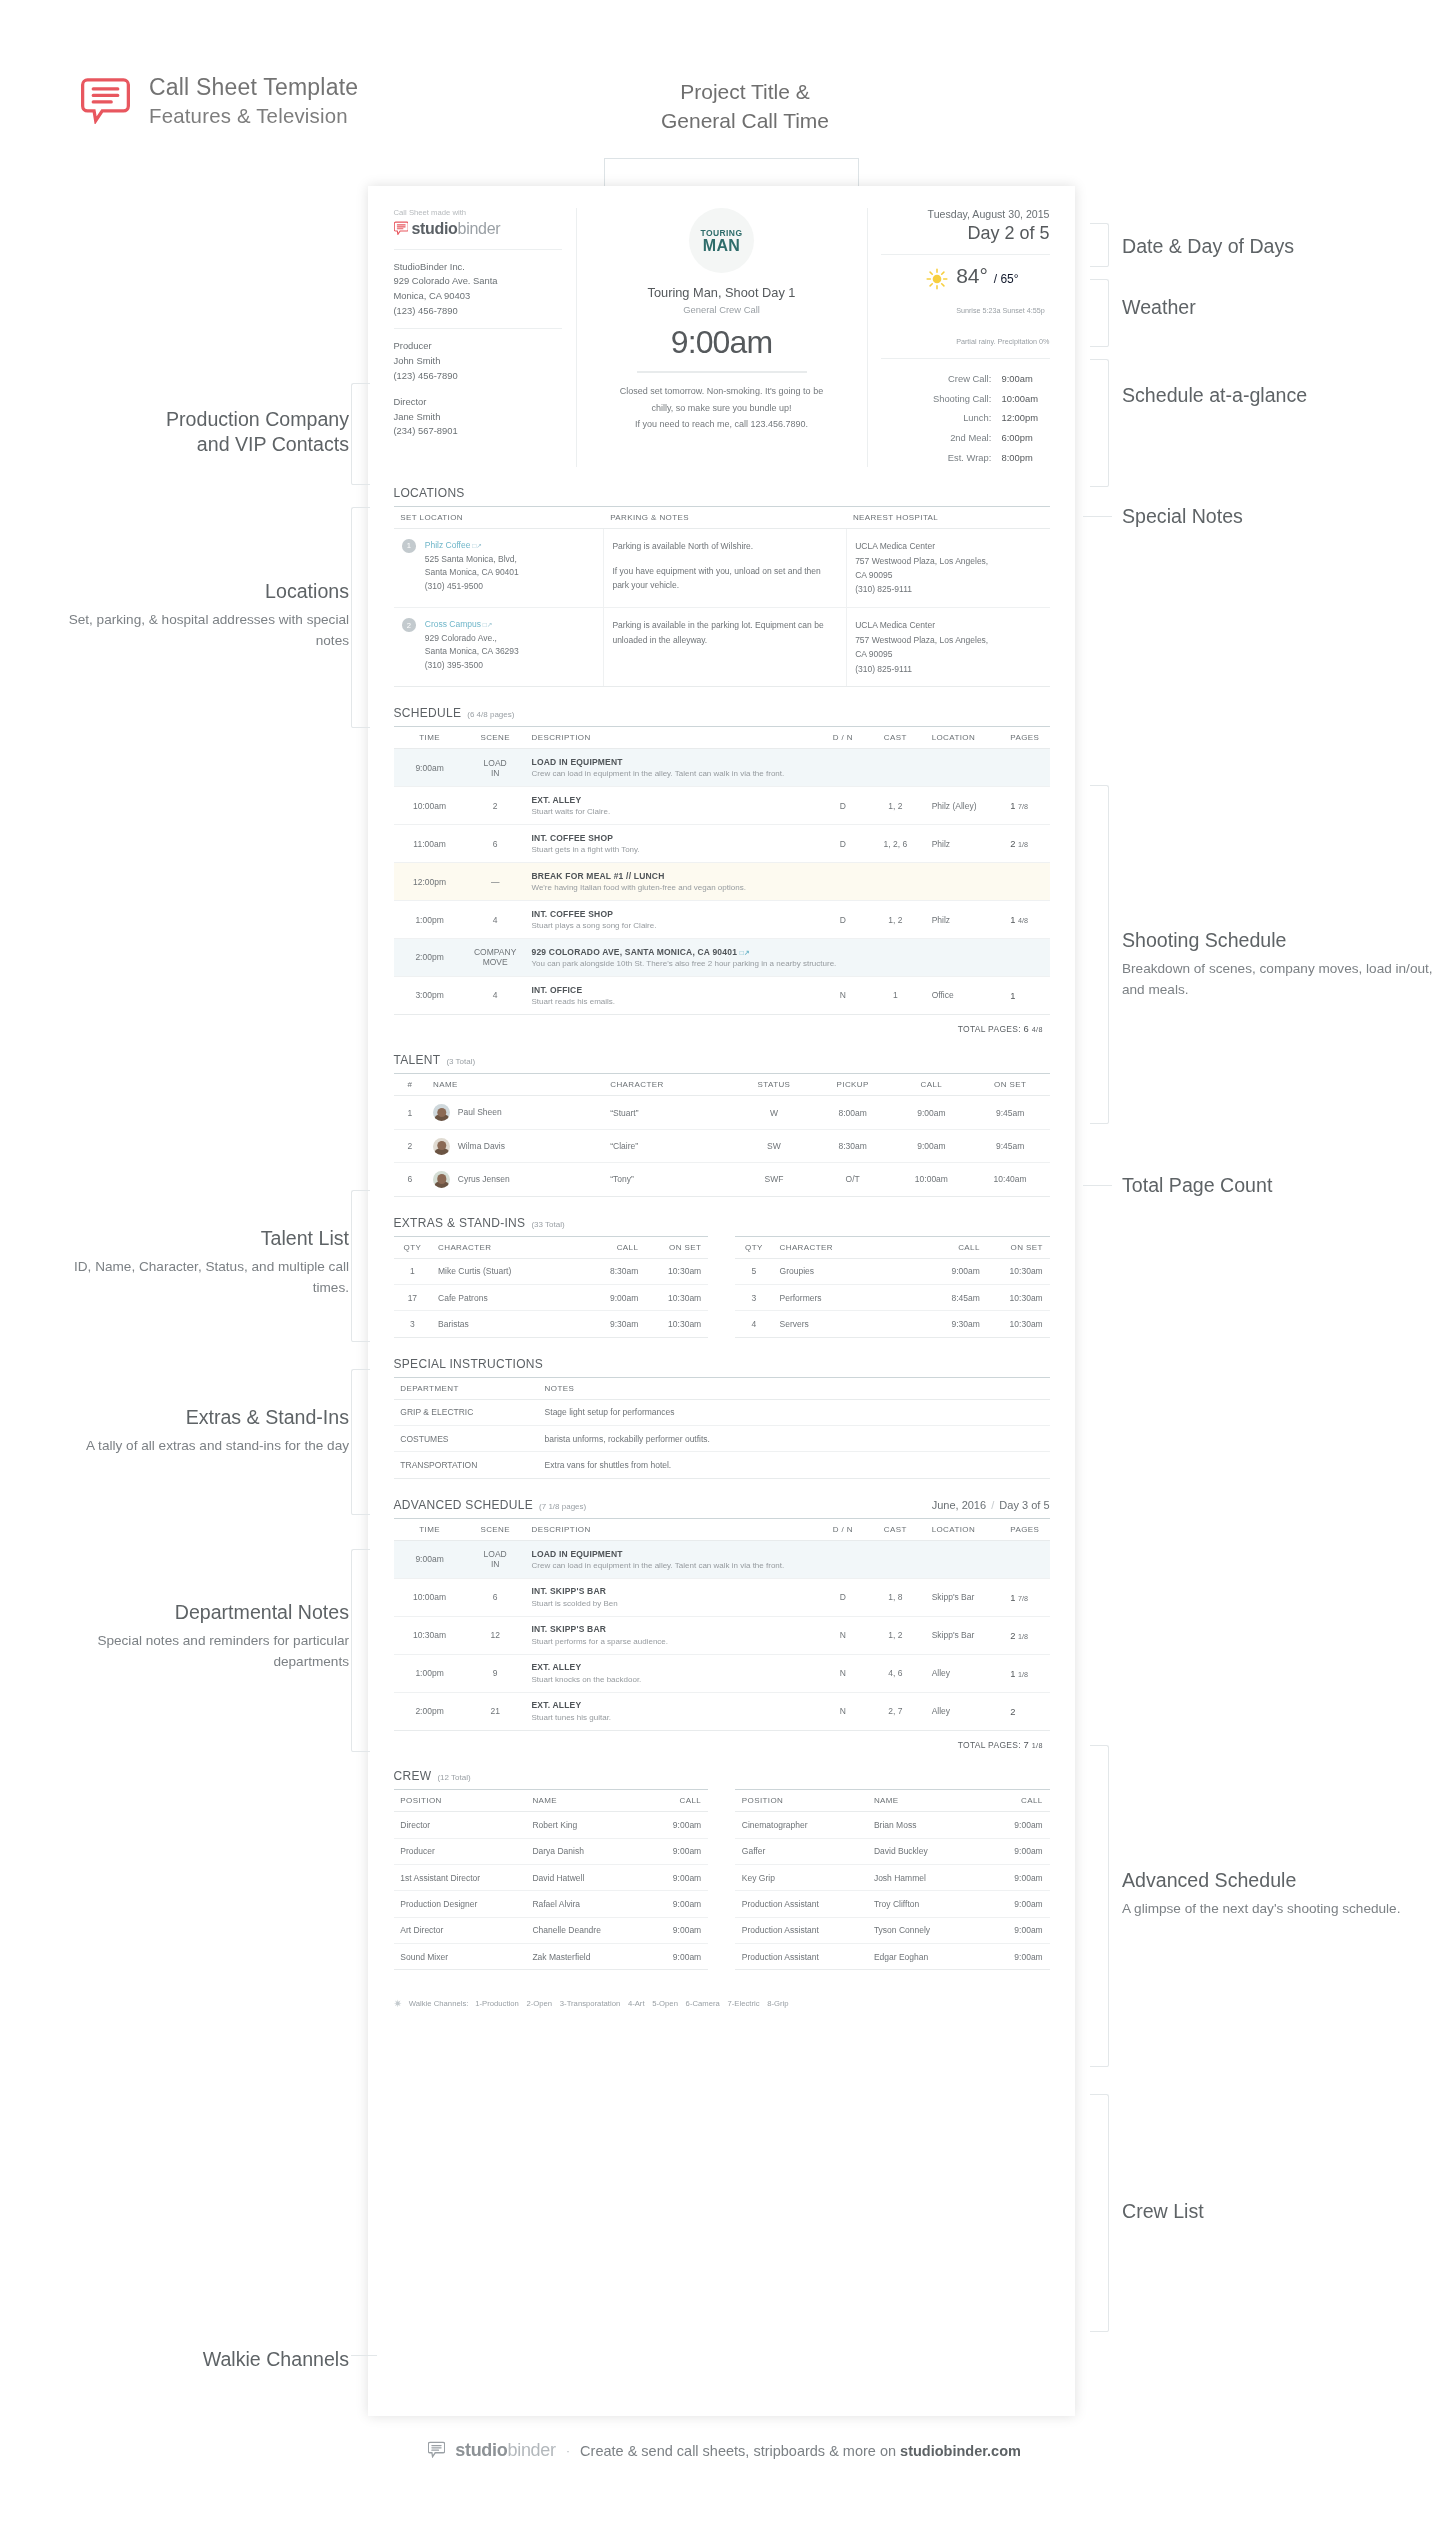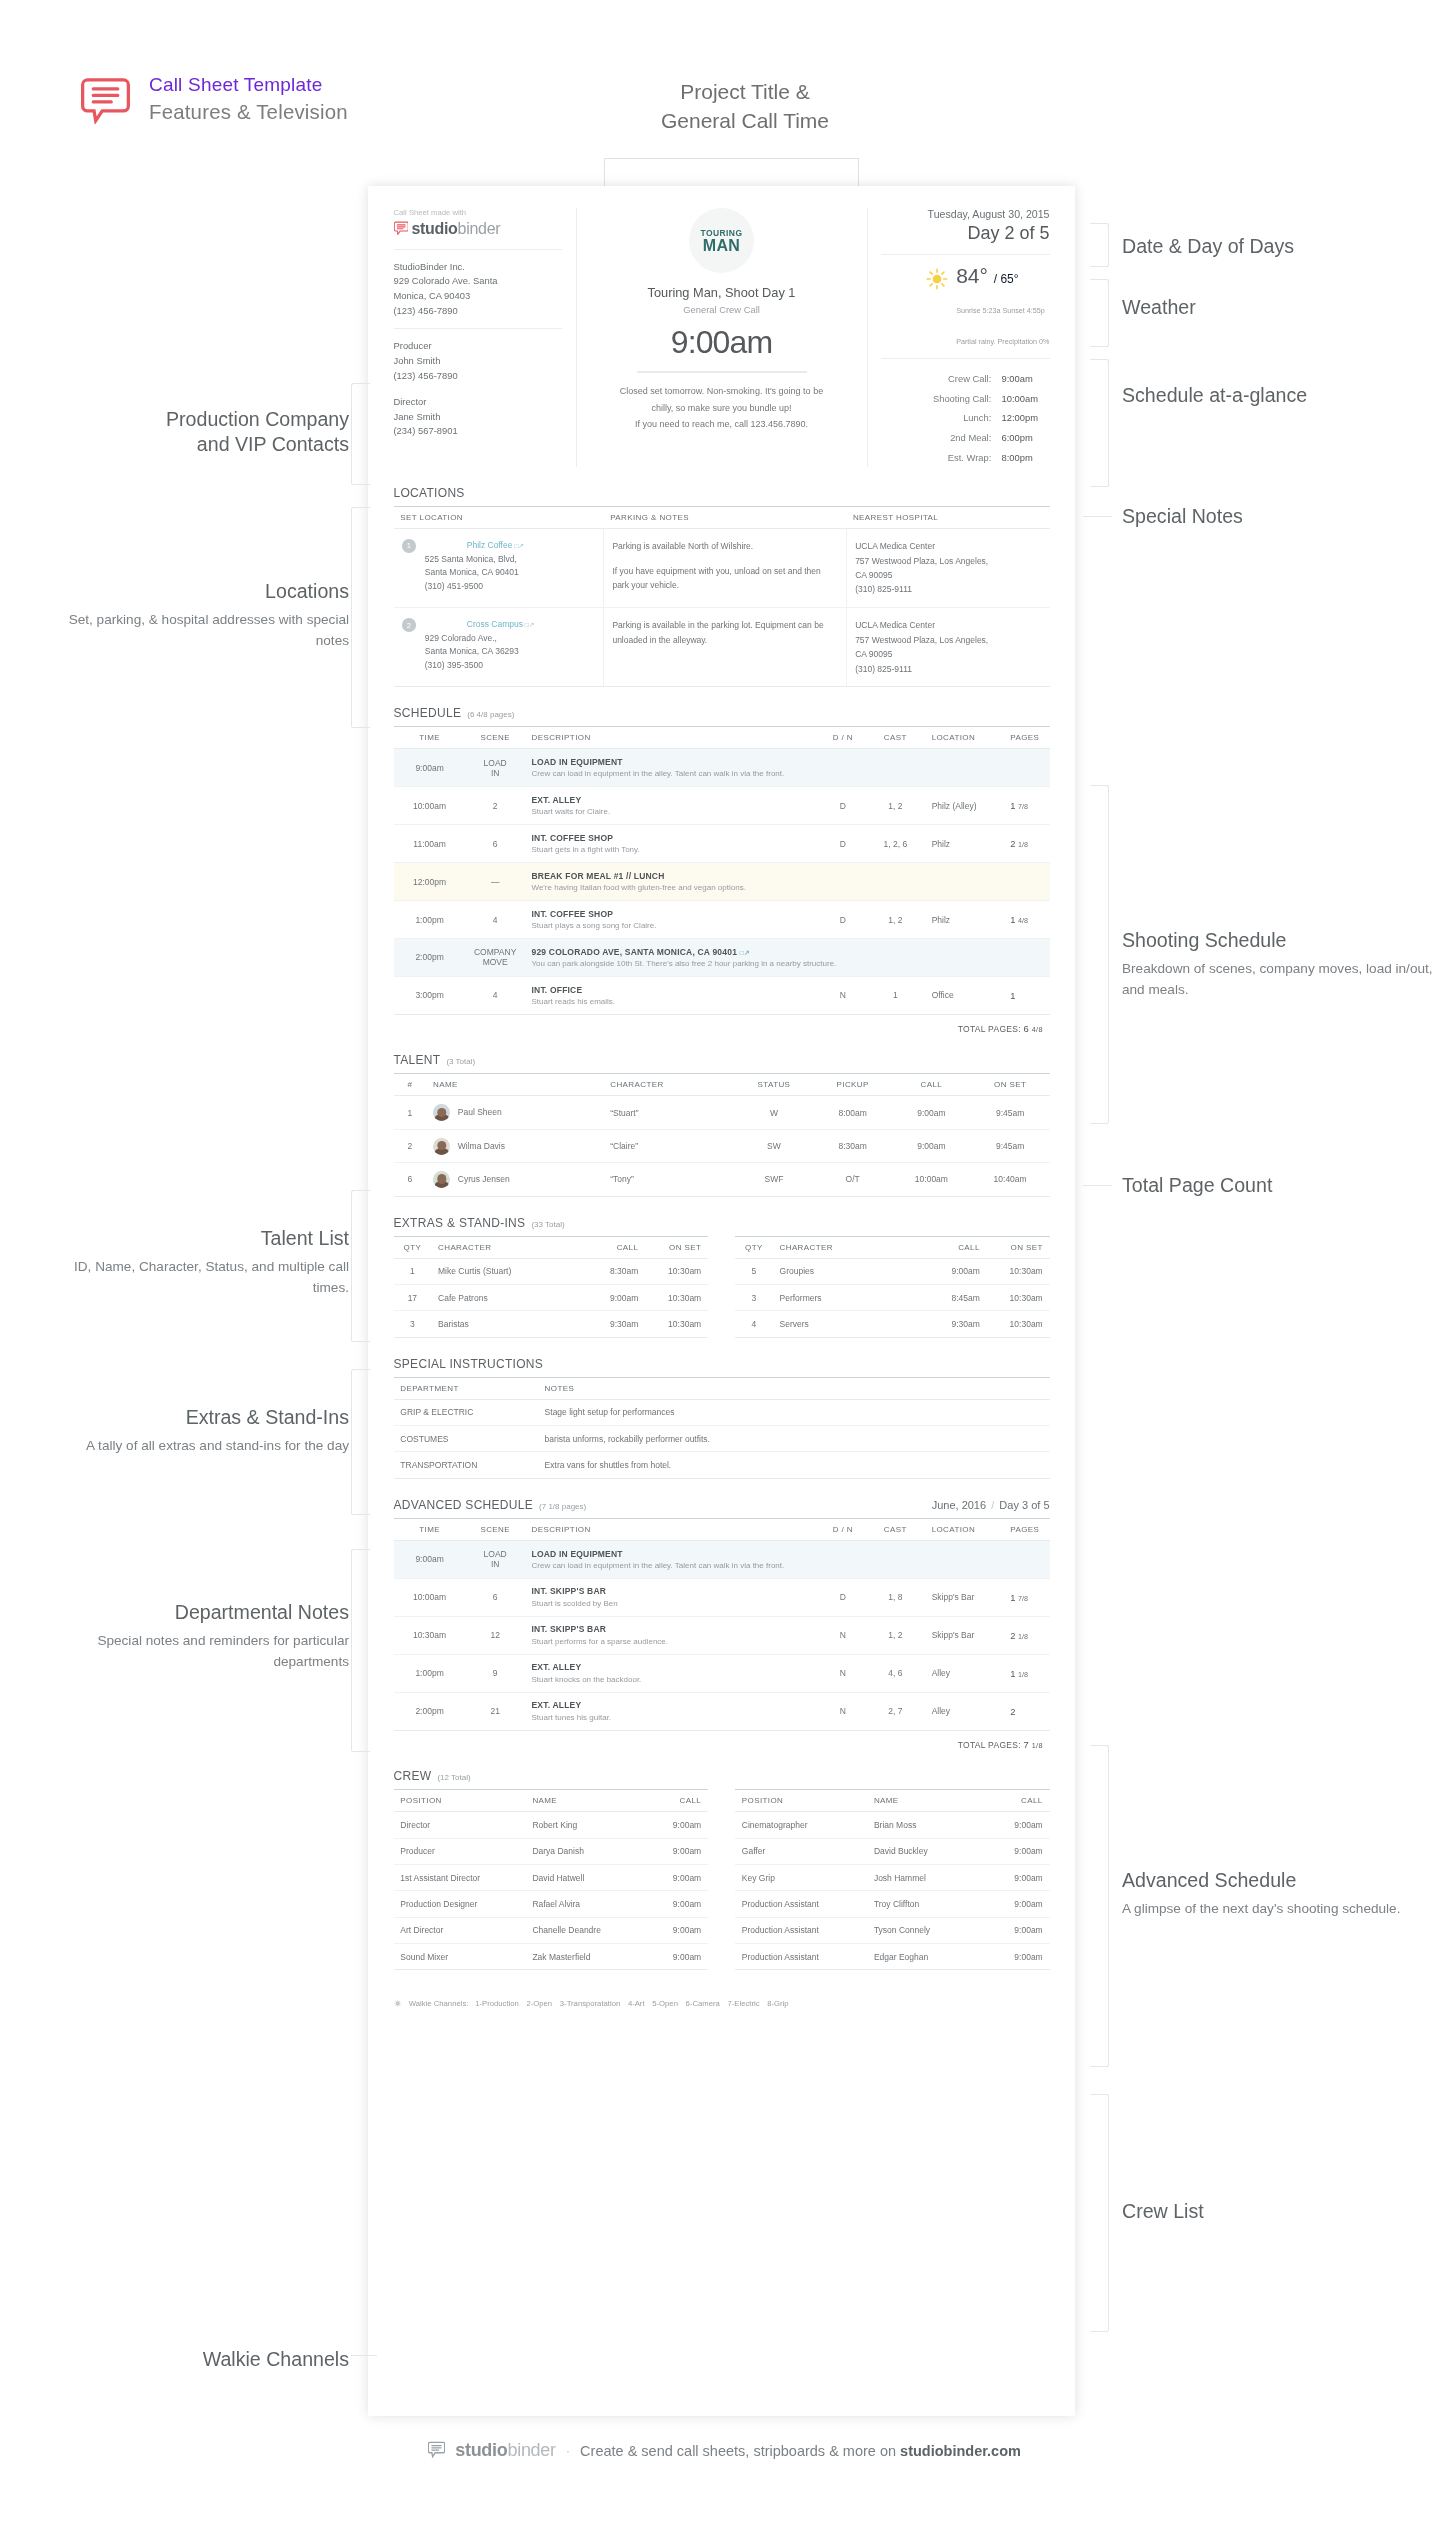--- a/index.html
+++ b/index.html
@@ -8,21 +8,21 @@
     width: 1449px; height: 2538px;
     font-family: "Liberation Sans", sans-serif;
     color: #444;
     position: relative;
     overflow: hidden;
   }
 
   
   .brand { position: absolute; left: 81px; top: 75px; display: flex; align-items: flex-start; gap: 19px; }
   .brand-mark { width: 49px; height: 49px; flex: none; }
-  .brand-txt h1 { font-size: 19px; font-weight: 400; color: #6d28d9; letter-spacing: 0.2px; line-height: 1.1; }
+  .brand-txt h1 { font-size: 23px; font-weight: 400; color: #737373; letter-spacing: 0.2px; line-height: 1.1; }
   .brand-txt h2 { font-size: 20.4px; font-weight: 400; color: #7d7d7d; margin-top: 5.1px; letter-spacing: 0.2px; }
 
   
   .top-callout { position: absolute; left: 562px; top: 77px; width: 366px; text-align: center; }
   .top-callout .l1, .top-callout .l2 { font-size: 21px; color: #6f6f6f; font-weight: 400; line-height: 1.4; }
   .callout-box { position:absolute; left: 604px; top: 158px; width: 255px; height: 77px; border: 1.7px solid #dde3e6; border-bottom: none; }
 
   
   .sheet {
     position: absolute; left: 368px; top: 186px; width: 707px; height: 2230px;
@@ -93,21 +93,21 @@
   
   .loc-tbl td { vertical-align: top; padding: 10.2px 8.5px; }
   .loc-tbl td.setcell { border-right: 0.9px solid #eff1f2; }
   .loc-tbl td.parkcell { border-right: 0.9px solid #eff1f2; }
   .loc-num {
     width: 13.6px; height: 13.6px; border-radius: 50%; background: #c3cace; color: #fff;
     font-size: 7.7px; display: inline-flex; align-items: center; justify-content: center;
     margin-right: 6.8px; vertical-align: top;
   }
   .loc-body { display: inline-block; vertical-align: top; width: calc(100% - 24px); line-height: 1.6; }
-  .loc-link { color: #6fb6c9; margin-left: 42px; }
+  .loc-link { color: #6fb6c9; }
   .ext { font-size: 6.8px; color: #9ec7d4; margin-left: 1.7px; }
   .loc-note { line-height: 1.7; }
 
   
   .row-alt td { background: #f2f7f9; }
   .row-meal td { background: #fdfaf0; }
   .d-ttl { font-size: 8.5px; color: #4f5458; font-weight: 700; letter-spacing: 0.2px; }
   .d-sub { font-size: 8px; color: #969b9f; margin-top: 2.6px; }
   .pages b { font-weight: 400; font-size: 9.4px; color: #55595c; }
   .pages span { font-size: 7.2px; color: #6f7478; }

